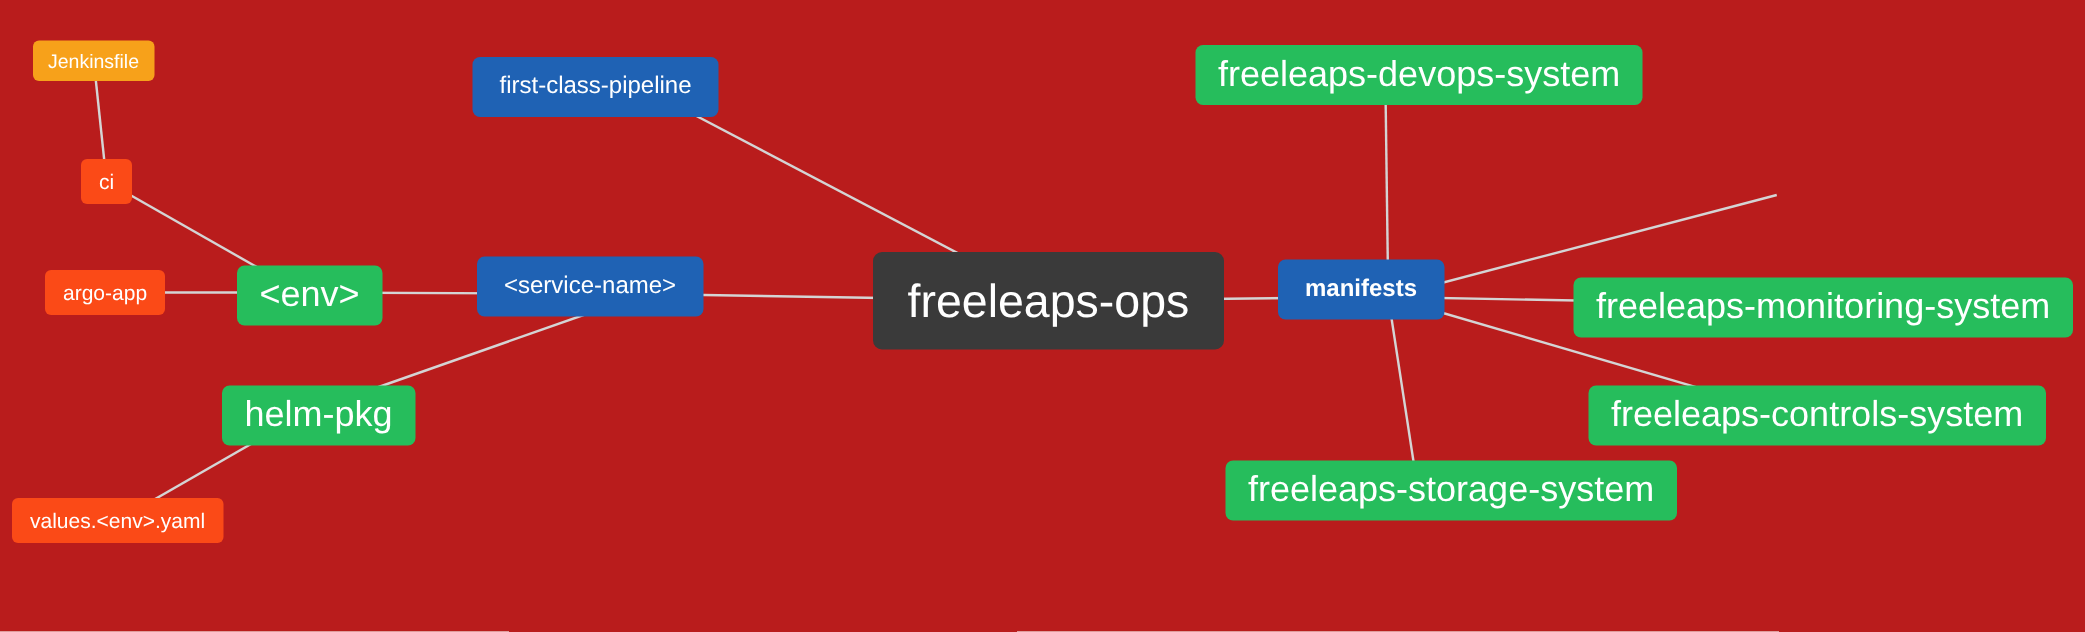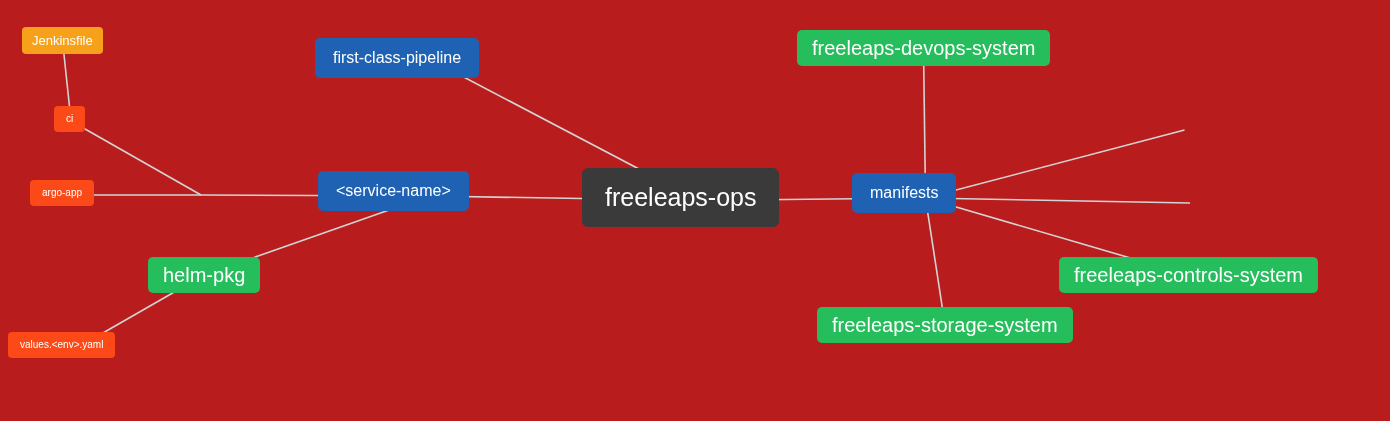--- a/index.html
+++ b/index.html
@@ -27,24 +27,24 @@
     position: absolute;
     z-index: 1;
     color: #ffffff;
     border-radius: 5px;
     white-space: nowrap;
     line-height: 1;
     display: inline-block;
     box-sizing: border-box;
     cursor: pointer;
   }
-  .size-xl { font-size: 25px; padding: 17px 23px; border-radius: 6px; }
+  .size-xl { font-size: 31px; padding: 17px 23px; border-radius: 6px; }
   .size-lg { font-size: 16px; padding: 12px 18px; border-radius: 5px; }
-  .size-md { font-size: 20px; padding: 8px 15px;  border-radius: 5px; }
-  .size-sm { font-size: 10px; padding: 8px 12px;  border-radius: 4px; }
+  .size-md { font-size: 24px; padding: 8px 15px;  border-radius: 5px; }
+  .size-sm { font-size: 14px; padding: 8px 12px;  border-radius: 4px; }
   .size-xs { font-size: 13px; padding: 7px 10px;  border-radius: 4px; }
 </style>
 </head>
 <body>
 
 <div class="canvas">
 
   <svg id="edges" width="1390" height="421">
       <line x1="437" y1="63" x2="699" y2="200.5" stroke="#d4d4d4" stroke-width="1.6"></line>
       <line x1="429" y1="196" x2="699" y2="200.5" stroke="#d4d4d4" stroke-width="1.6"></line>
@@ -58,23 +58,25 @@
       <line x1="925.5" y1="198" x2="923.5" y2="48" stroke="#d4d4d4" stroke-width="1.6"></line>
       <line x1="925.5" y1="198" x2="1184.5" y2="130" stroke="#d4d4d4" stroke-width="1.6"></line>
       <line x1="925.5" y1="198" x2="1190" y2="203" stroke="#d4d4d4" stroke-width="1.6"></line>
       <line x1="925.5" y1="198" x2="1188.5" y2="275" stroke="#d4d4d4" stroke-width="1.6"></line>
       <line x1="925.5" y1="198" x2="945" y2="325" stroke="#d4d4d4" stroke-width="1.6"></line>
     </svg>
 
   <div class="node size-xs" style="left: 22px; top: 27px; background: rgb(247, 161, 26);">Jenkinsfile</div>
   <div class="node size-sm" style="left: 54px; top: 106px; background: rgb(251, 74, 23);">ci</div>
   <div class="node size-sm" style="left: 30px; top: 180px; background: rgb(251, 74, 23);">argo-app</div>
+  <div class="node size-md" style="left: 158px; top: 177px; background: rgb(38, 189, 92);">&lt;env&gt;</div>
   <div class="node size-lg" style="left: 315px; top: 38px; background: rgb(31, 98, 180);">first-class-pipeline</div>
   <div class="node size-lg" style="left: 318px; top: 171px; background: rgb(31, 98, 180); text-align: right;">&lt;service-name&gt;</div>
   <div class="node size-xl" style="left: 582px; top: 168px; background: rgb(58, 58, 58);">freeleaps-ops</div>
-  <div class="node size-lg" style="left: 852px; top: 173px; background: rgb(31, 98, 180);">manifests</div>
+  <div class="node size-lg" style="left: 852px; top: 173px; background: rgb(31, 98, 180); font-weight: bold;">manifests</div>
   <div class="node size-md" style="left: 148px; top: 257px; background: rgb(38, 189, 92);">helm-pkg</div>
   <div class="node size-sm" style="left: 8px; top: 332px; background: rgb(251, 74, 23);">values.&lt;env&gt;.yaml</div>
   <div class="node size-md" style="left: 797px; top: 30px; background: rgb(38, 189, 92);">freeleaps-devops-system</div>
+  <div class="node size-md" style="left: 1049px; top: 185px; background: rgb(38, 189, 92);">freeleaps-monitoring-system</div>
   <div class="node size-md" style="left: 1059px; top: 257px; background: rgb(38, 189, 92);">freeleaps-controls-system</div>
   <div class="node size-md" style="left: 817px; top: 307px; background: rgb(38, 189, 92);">freeleaps-storage-system</div>
 
 </div>
 
 </body></html>

